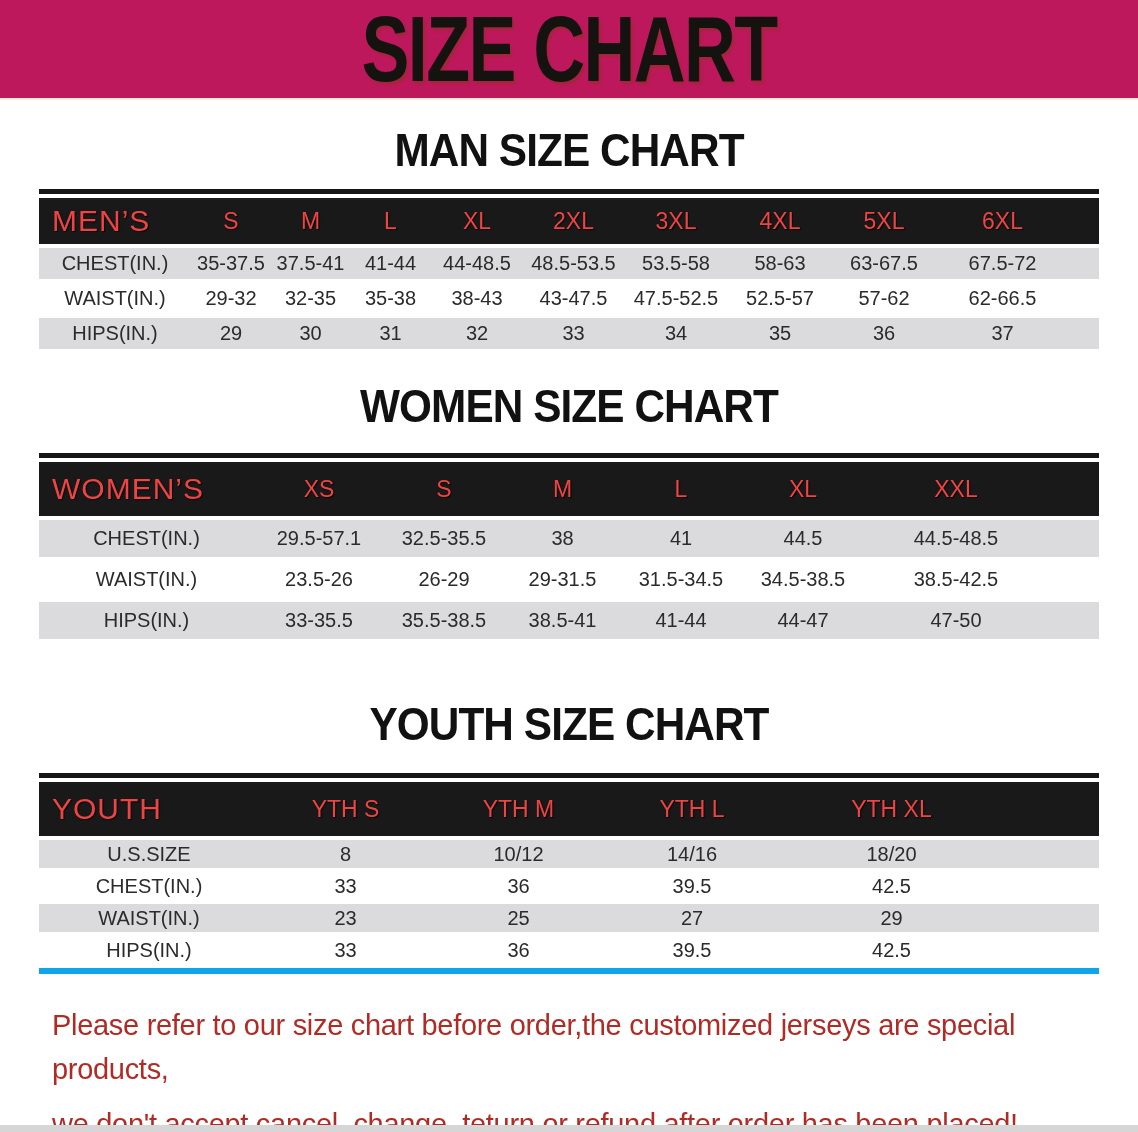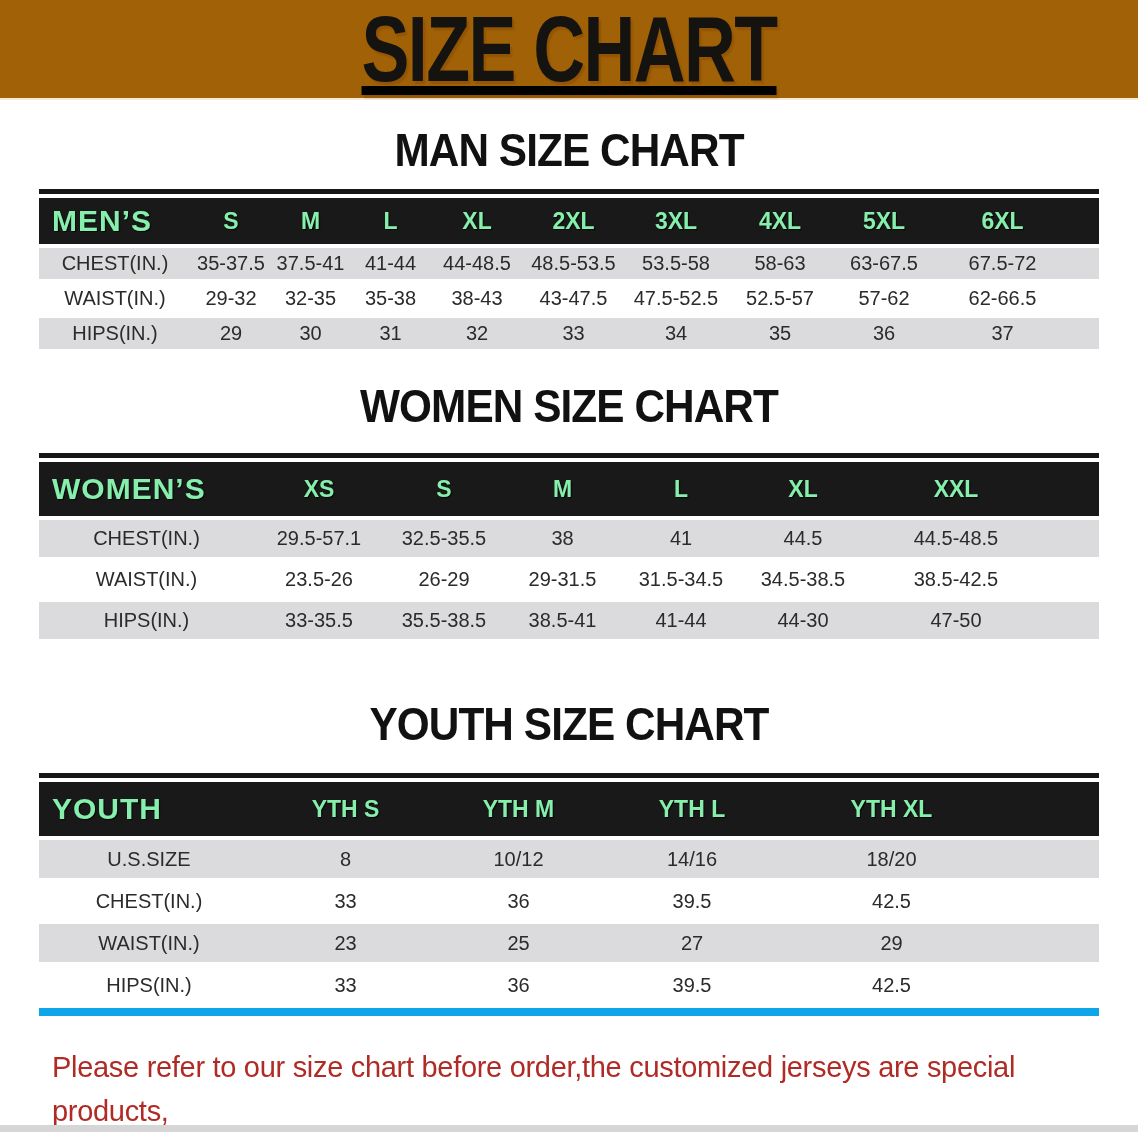--- a/index.html
+++ b/index.html
@@ -10,26 +10,25 @@
     background: #ffffff;
     font-family: "Liberation Sans", sans-serif;
     overflow: hidden;
     position: relative;
   }
 
   
   .banner {
     width: 1138px;
     height: 100px;
-    background: #a16207;
+    background: #be185d;
     display: flex;
     align-items: center;
     justify-content: center;
     border-bottom: 2px solid #f6ead8;
-    text-decoration: underline;
   }
   .banner-title {
     margin: 0;
     font-size: 92px;
     line-height: 1;
     font-weight: bold;
     color: #151310;
     letter-spacing: -2px;
     white-space: nowrap;
     transform: scale(0.78, 1.0);
@@ -53,32 +52,32 @@
   .heading-men   { margin: 27px 0 16px; }
   .heading-women { margin: 30px 0 24px; }
   .heading-youth { margin: 58px 0 26px; }
 
   
   .table-wrap {
     width: 1060px;
     margin-left: 39px;
     border-top: 5px solid #161616;
   }
-  .tw-youth { border-bottom: 8px solid #0ea5e9; }
+  .tw-youth { border-bottom: 6px solid #0ea5e9; }
 
   table.size-table {
     width: 100%;
     table-layout: fixed;
     border-collapse: separate;
     border-spacing: 0 4px;
   }
   .size-table thead th {
     background: #191919;
-    color: #86efac;
-    font-weight: bold;
+    color: #ef4444;
+    font-weight: normal;
     font-size: 23px;
     text-align: center;
     vertical-align: middle;
     height: 46px;
     text-shadow: 1px 1px 1px rgba(0,0,0,0.8);
   }
   .t-women thead th, .t-youth thead th { height: 54px; }
   .size-table thead th:first-child {
     text-align: left;
     padding-left: 13px;
@@ -92,21 +91,21 @@
     color: #2b2b2b;
     text-align: center;
     vertical-align: middle;
     background: #ffffff;
   }
   .size-table tbody tr:nth-child(odd) th,
   .size-table tbody tr:nth-child(odd) td { background: #DBDBDD; }
 
   .t-men tbody tr   { height: 31px; }
   .t-women tbody tr { height: 37px; }
-  .t-youth tbody tr { height: 38px; }
+  .t-youth tbody tr { height: 28px; }
 
   
   .t-men thead th:nth-child(1) { width: 152px; }
   .t-men thead th:nth-child(2) { width: 80px; }
   .t-men thead th:nth-child(3) { width: 79px; }
   .t-men thead th:nth-child(4) { width: 81px; }
   .t-men thead th:nth-child(5) { width: 92px; }
   .t-men thead th:nth-child(6) { width: 101px; }
   .t-men thead th:nth-child(7) { width: 104px; }
   .t-men thead th:nth-child(8) { width: 104px; }
@@ -249,21 +248,21 @@
             <td>31.5-34.5</td>
             <td>34.5-38.5</td>
             <td>38.5-42.5</td>
           </tr>
           <tr>
             <th scope="row">HIPS(IN.)</th>
             <td>33-35.5</td>
             <td>35.5-38.5</td>
             <td>38.5-41</td>
             <td>41-44</td>
-            <td>44-30</td>
+            <td>44-47</td>
             <td>47-50</td>
           </tr>
         </tbody>
       </table>
   </div>
 </section>
 
 <section>
   <h2 class="section-heading heading-youth">YOUTH SIZE CHART</h2>
   <div class="table-wrap tw-youth">

